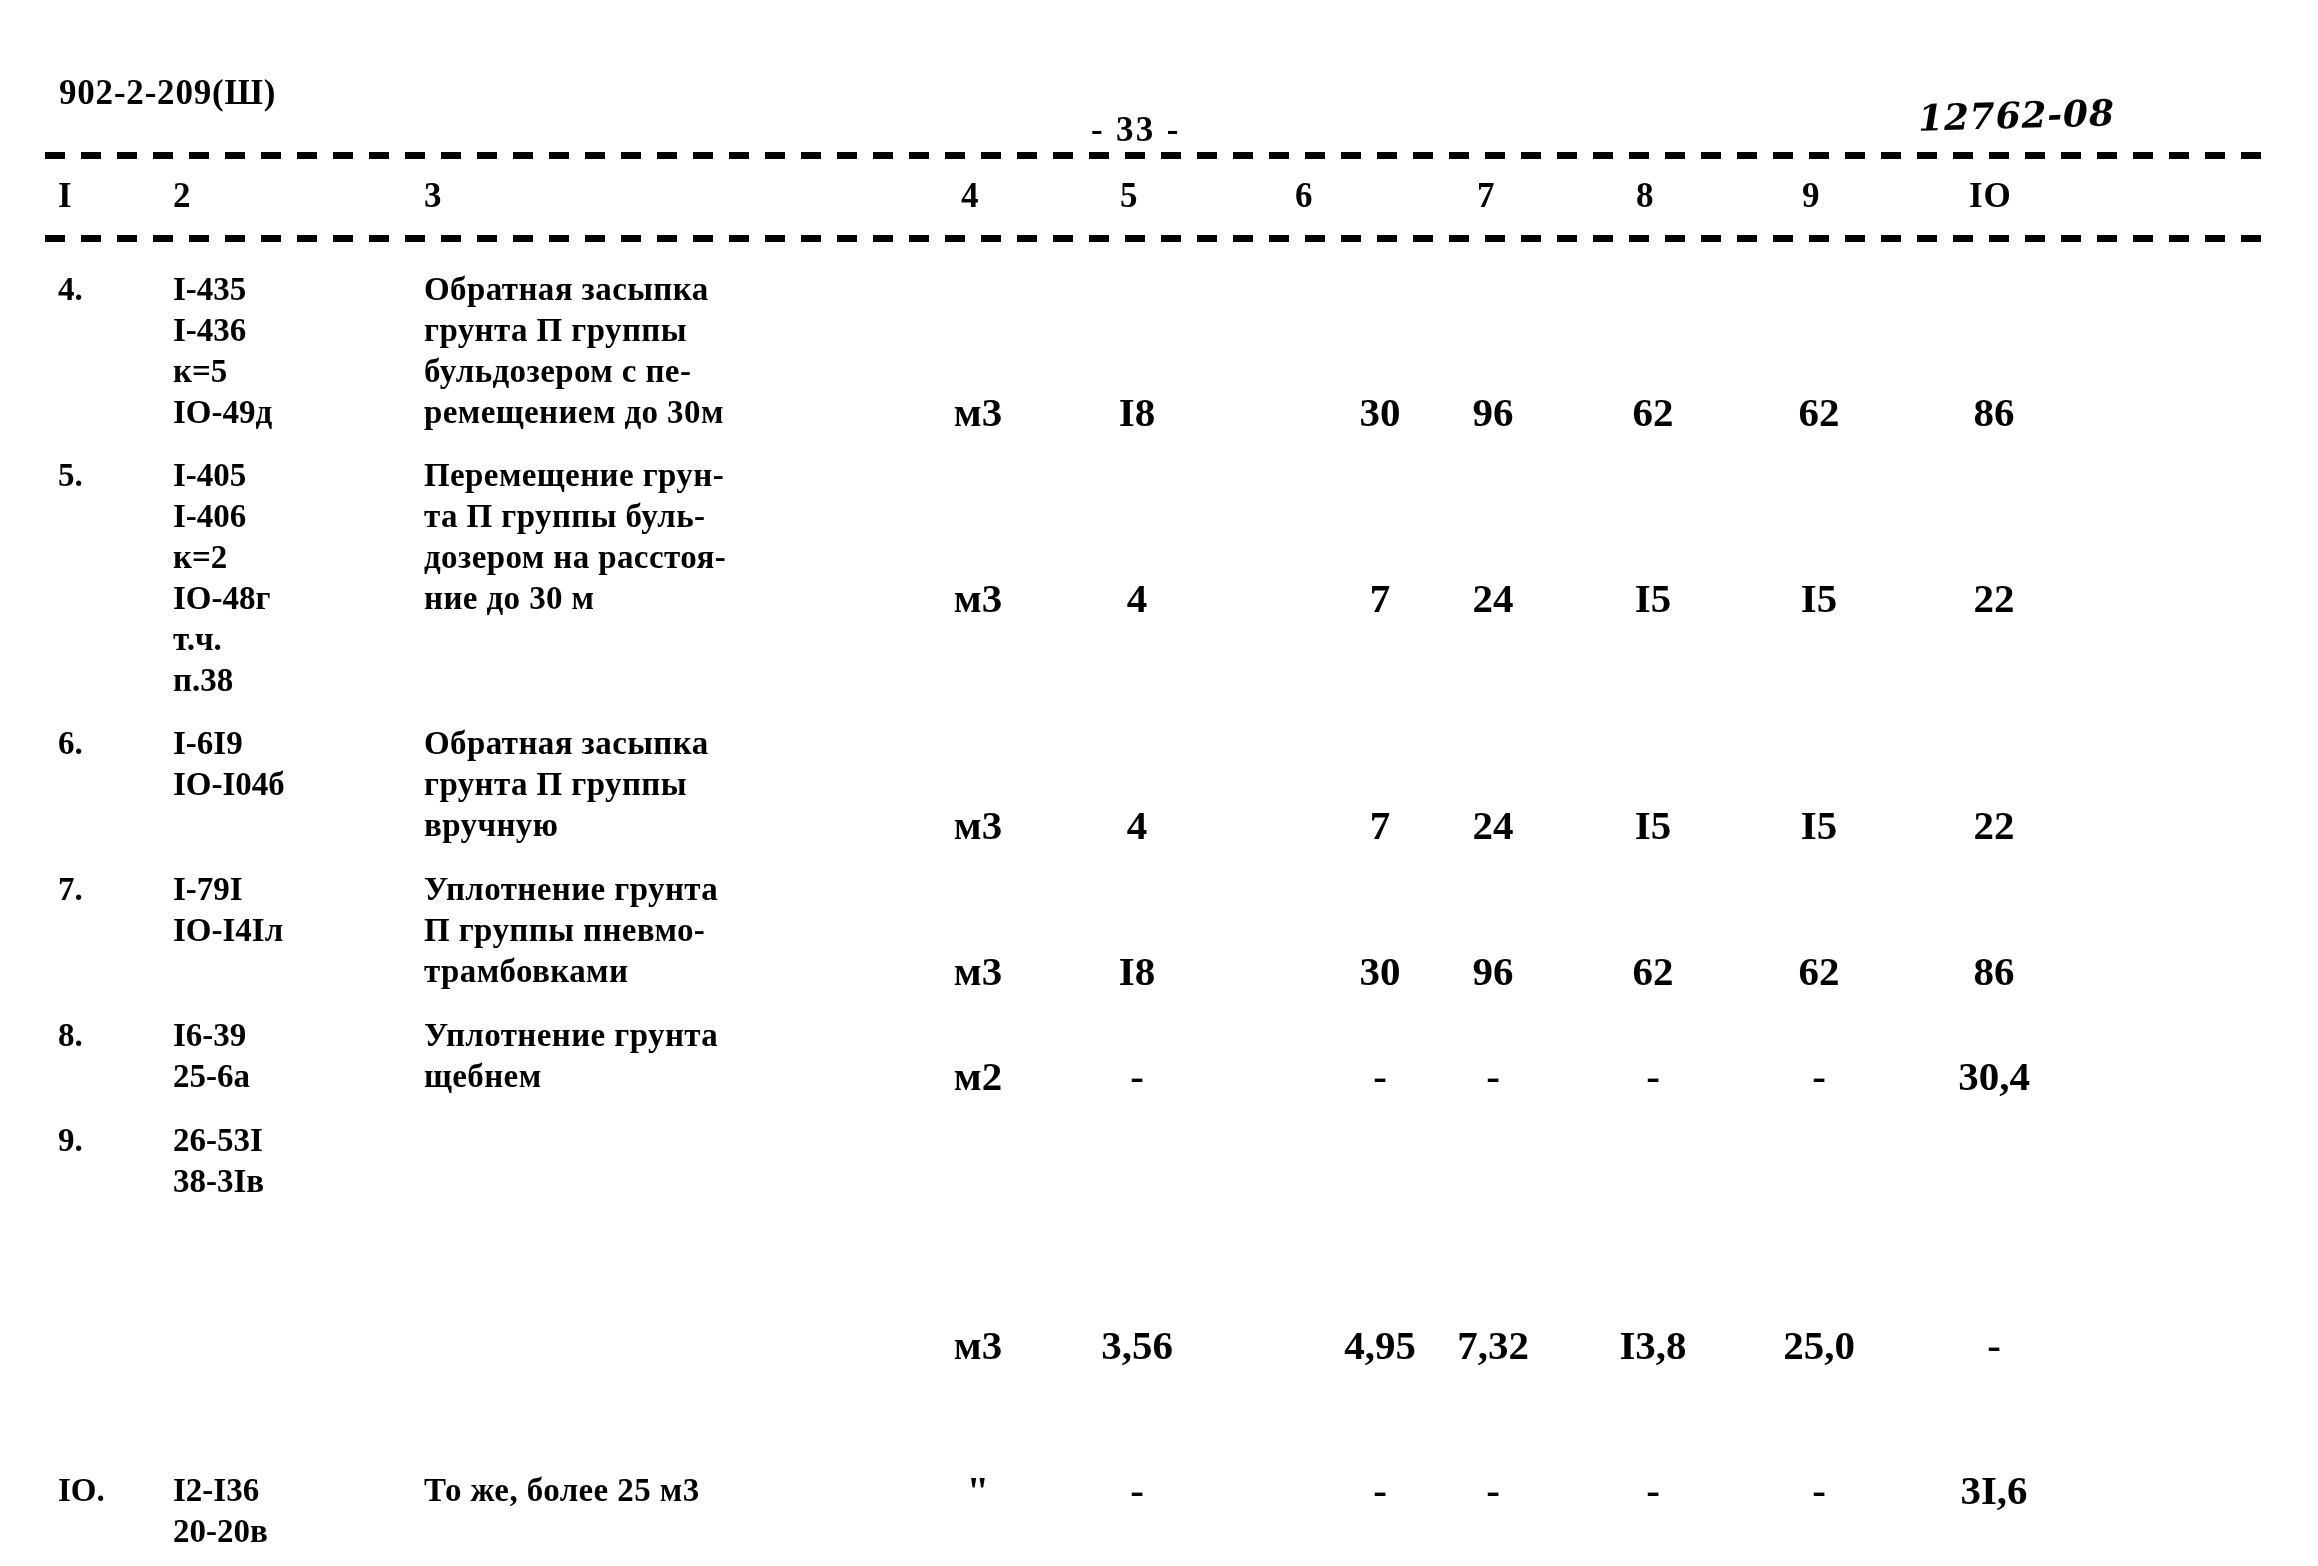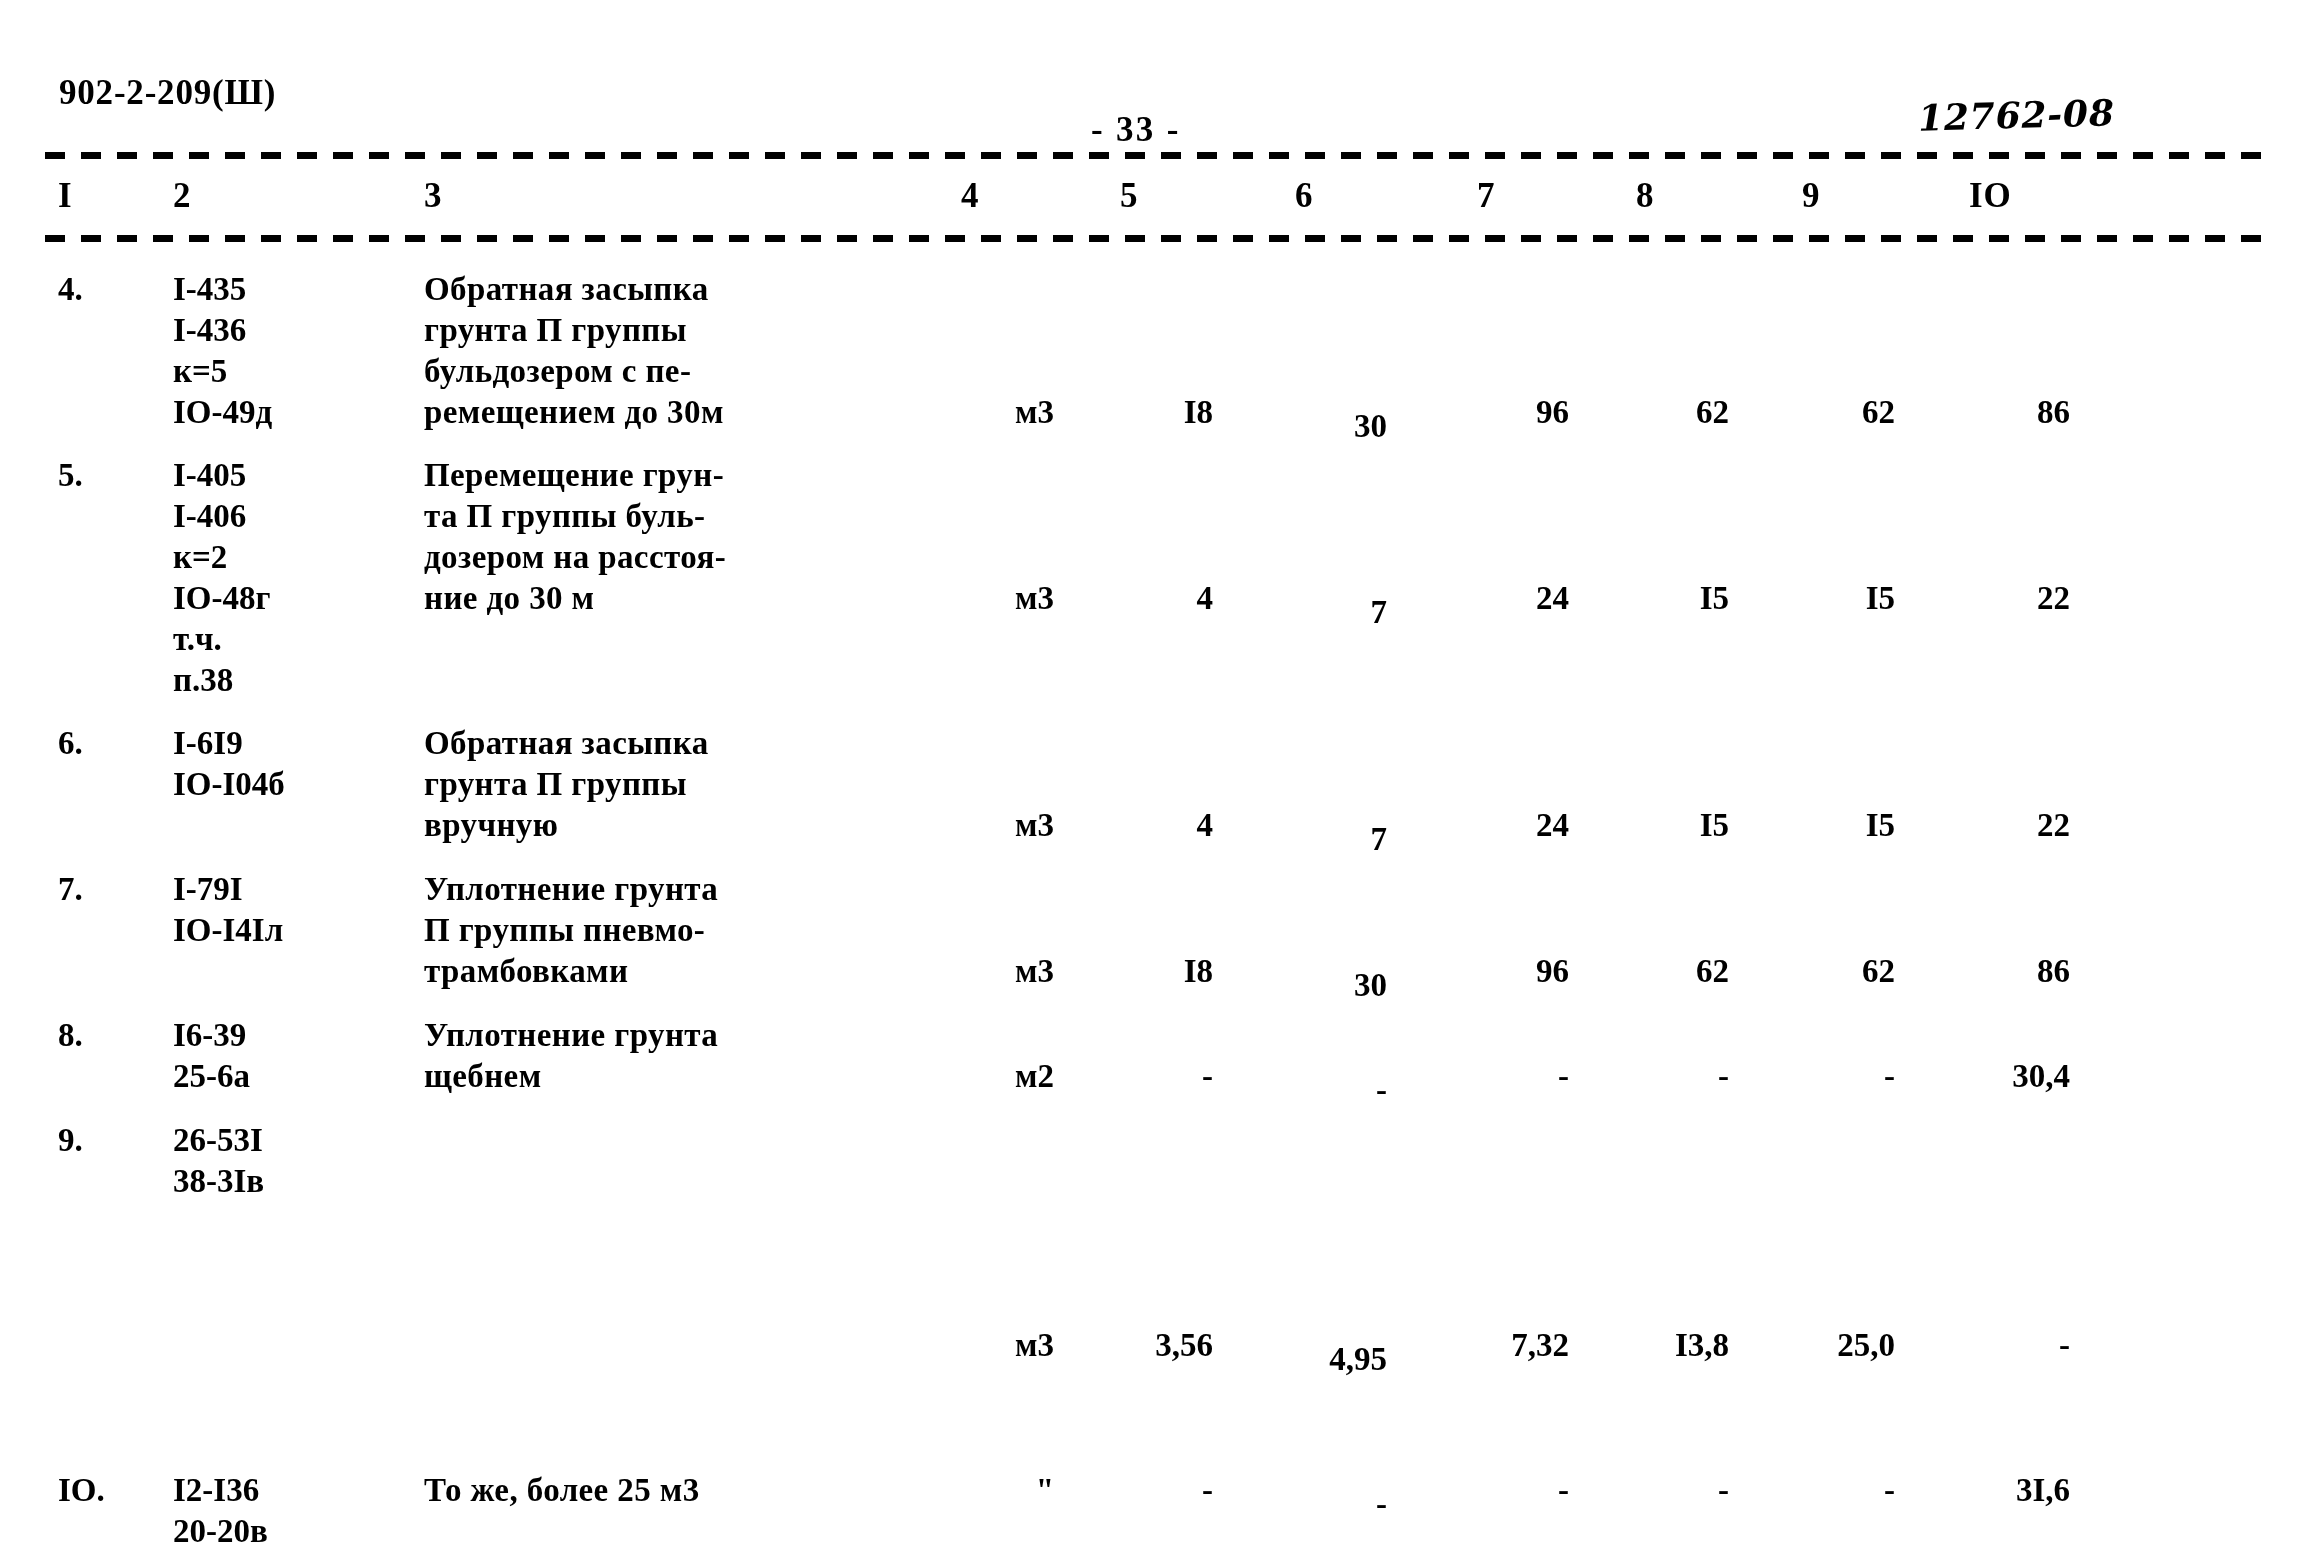--- a/index.html
+++ b/index.html
@@ -132,31 +132,31 @@
     left: 424px;
     width: 500px;
     font-size: 33px;
     font-weight: 700;
     line-height: 41px;
     letter-spacing: 0.4px;
     white-space: pre-line;
   }
   .c-val {
     position: absolute;
-    font-size: 33px;
-    font-weight: 700;
-    line-height: 41px;
-    text-align: right;
+    font-size: 41px;
+    font-weight: 700;
+    line-height: 41px;
+    text-align: center;
     white-space: nowrap;
     width: 152px;
   }
   
   .v0 { left: 902px; }
   .v1 { left: 1061px; }
-  .v2 { left: 1235px; margin-top: 14px; }
+  .v2 { left: 1304px; }
   .v3 { left: 1417px; }
   .v4 { left: 1577px; }
   .v5 { left: 1743px; }
   .v6 { left: 1918px; }
 
   .unit-ditto { letter-spacing: 0; }
 </style>
 </head>
 <body>
 

